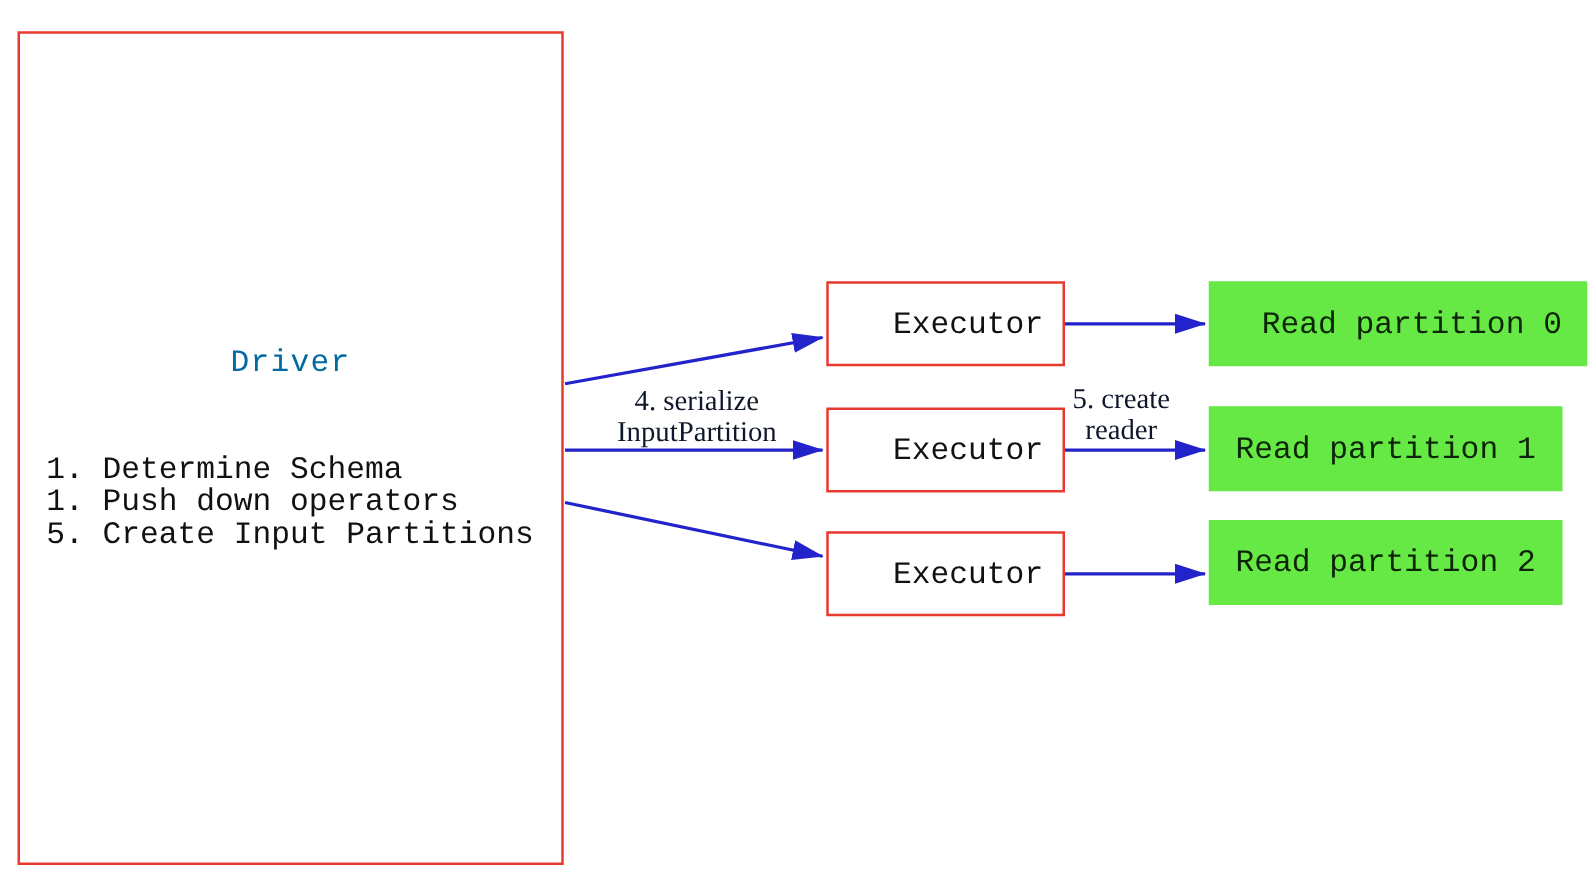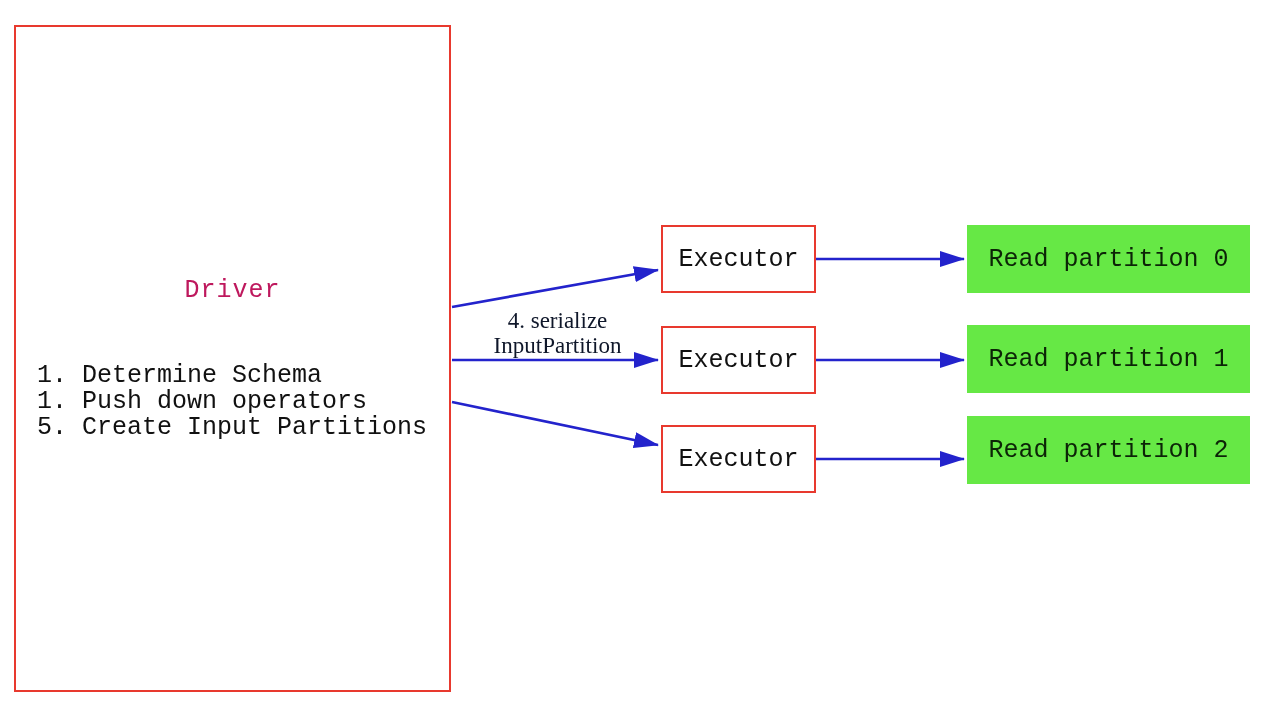--- a/index.html
+++ b/index.html
@@ -22,21 +22,21 @@
     left: 14px; top: 25px;
     width: 433px; height: 663px;
     border: 2px solid #e8392e;
     background: #ffffff;
   }
   .driver-title {
     left: 14px; top: 276px;
     width: 437px;
     text-align: center;
     font-size: 25px;
-    color: #be185d;
+    color: #0369a1;
     letter-spacing: 1px;
   }
   .driver-steps {
     left: 37px; top: 363px;
     font-size: 25px;
     line-height: 26px;
     color: #111111;
     white-space: nowrap;
   }
 
@@ -44,38 +44,39 @@
   .executor-box {
     left: 661px;
     width: 151px; height: 64px;
     border: 2px solid #e8392e;
     background: #ffffff;
     display: flex;
     align-items: center;
     justify-content: center;
     font-size: 25px;
     color: #111111;
+    padding-left: 36px;
   }
   .exec-0 { top: 225px; }
   .exec-1 { top: 326px; }
   .exec-2 { top: 425px; }
 
   
   .partition-box {
     left: 967px;
     width: 283px; height: 68px;
     background: #66e845;
     display: flex;
     align-items: center;
     justify-content: center;
     font-size: 25px;
     color: #0c2407;
     white-space: nowrap;
   }
-  .part-0 { top: 225px; }
+  .part-0 { top: 225px; padding-left: 21px; }
   .part-1 { top: 325px; }
   .part-2 { top: 416px; }
 
   
   .edge-label {
     font-family: "Liberation Serif", "DejaVu Serif", serif;
     font-size: 23px;
     line-height: 25px;
     color: #0f172a;
     text-align: center;
@@ -124,14 +125,18 @@
   <div class="abs executor-box exec-2">Executor</div>
 
   <div class="abs partition-box part-0">Read partition 0</div>
   <div class="abs partition-box part-1">Read partition 1</div>
   <div class="abs partition-box part-2">Read partition 2</div>
 
   <div class="abs edge-label label-serialize">
     <div>4. serialize</div>
     <div>InputPartition</div>
   </div>
+  <div class="abs edge-label label-reader">
+    <div>5. create</div>
+    <div>reader</div>
+  </div>
 
 </div>
 
 </body></html>

